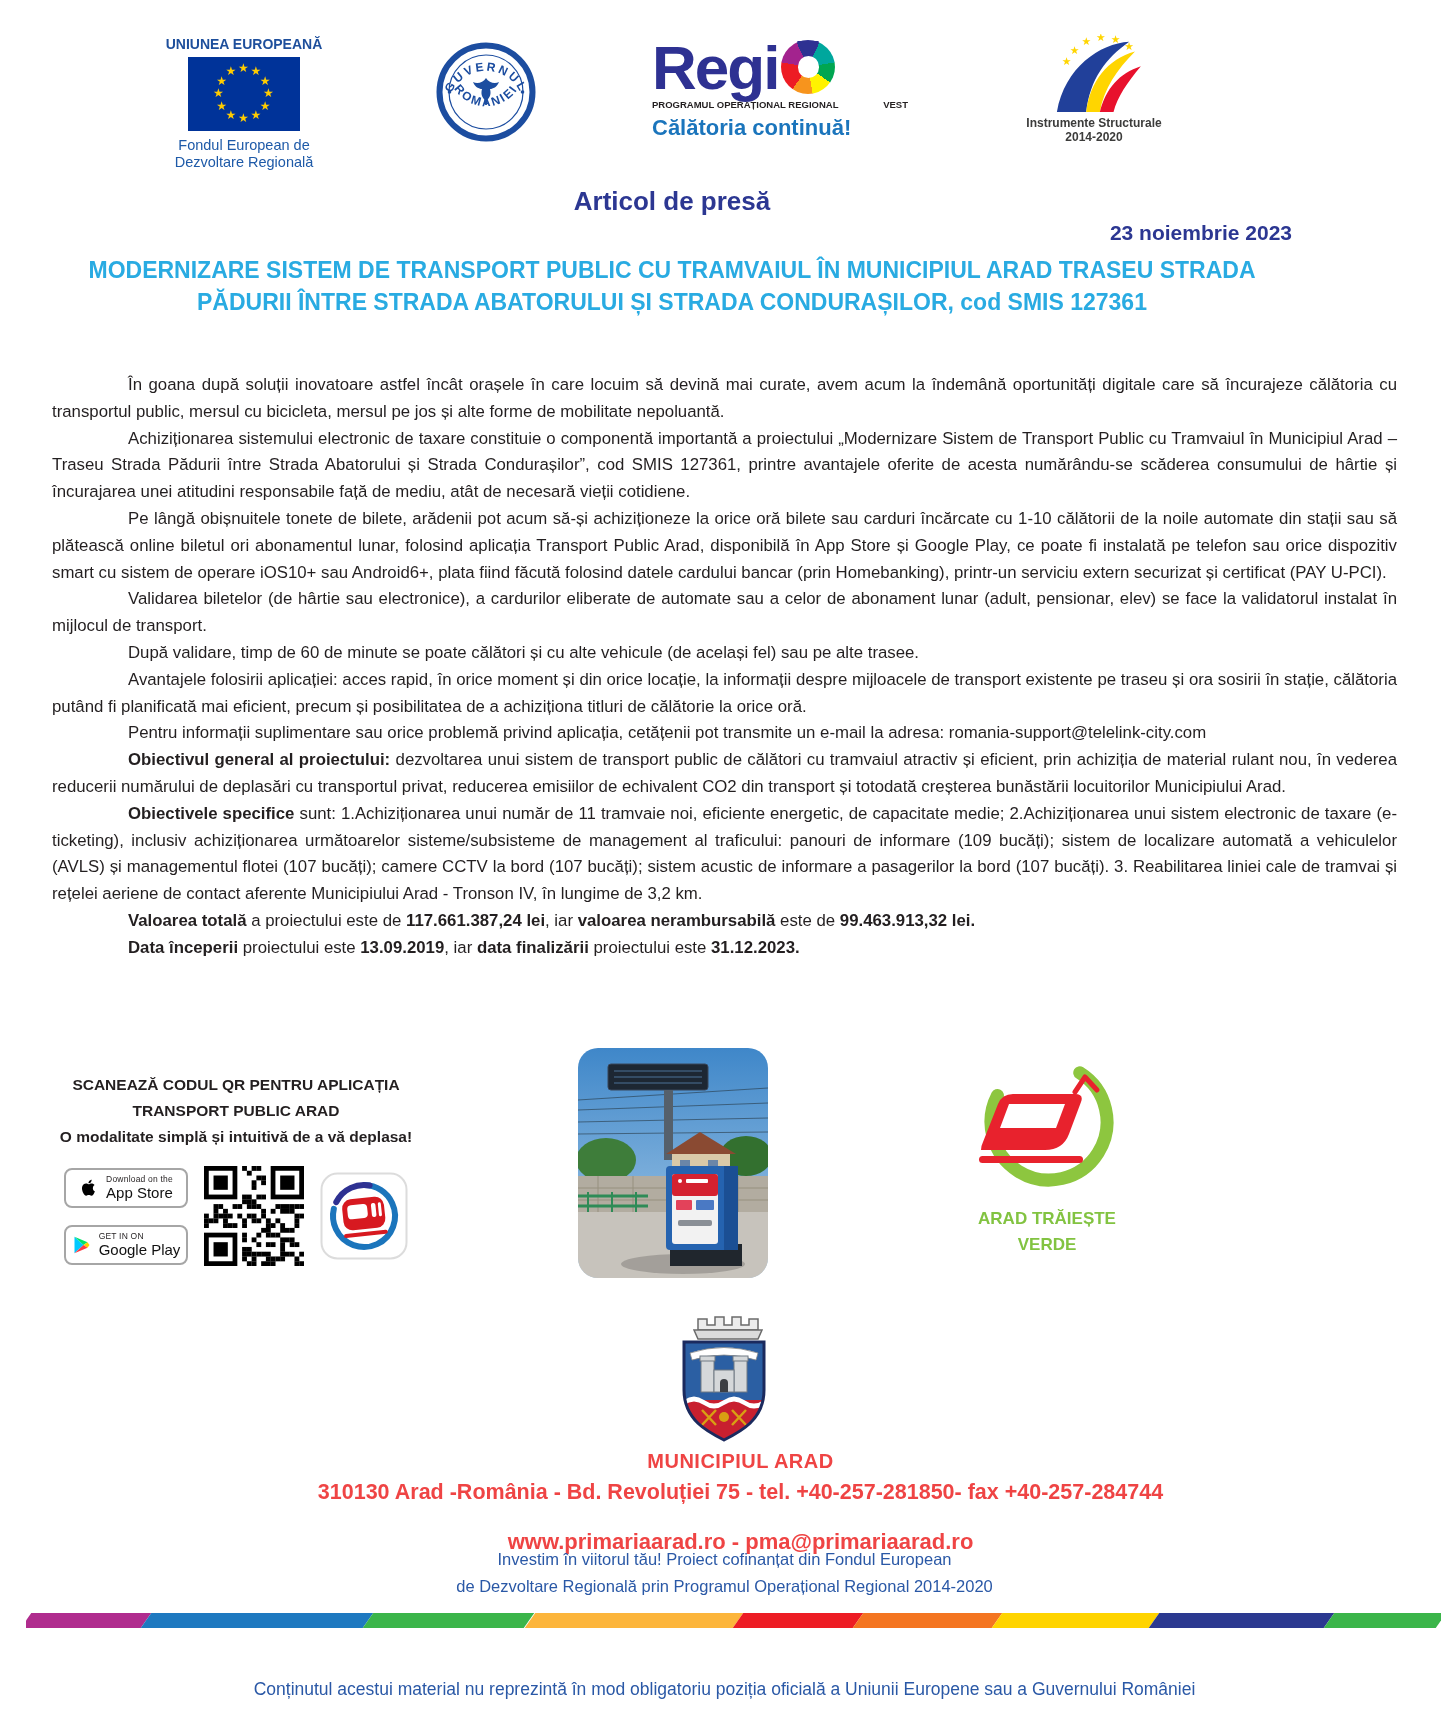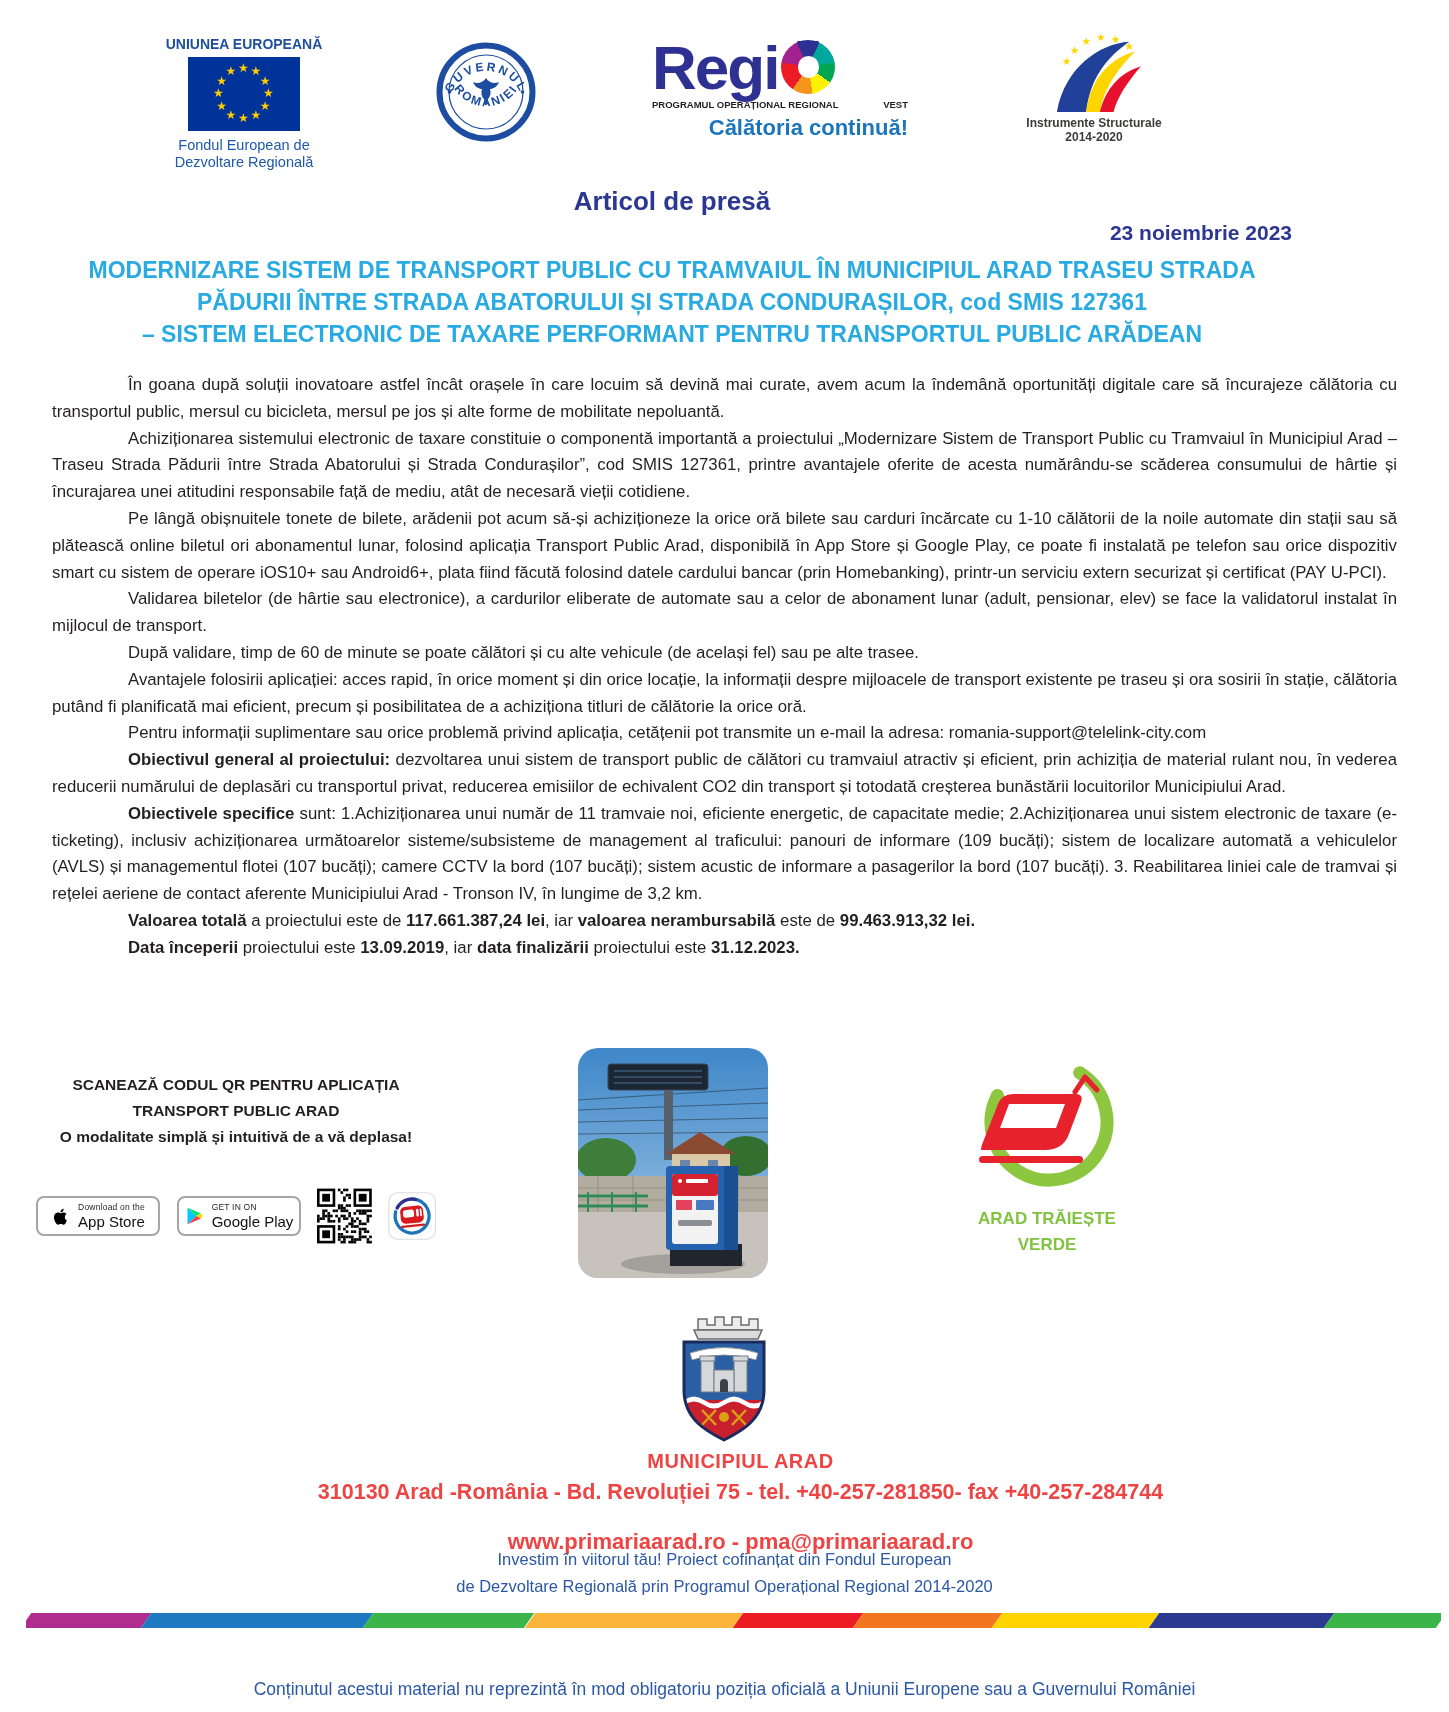--- a/index.html
+++ b/index.html
@@ -18,21 +18,21 @@
   .regio-block{position:absolute;left:652px;top:40px;width:270px;}
   .regio-word{display:flex;align-items:center;font-size:62px;font-weight:800;
               color:#2e3192;line-height:54px;letter-spacing:-2px;}
   .wheel{position:relative;width:54px;height:54px;border-radius:50%;margin:0 0 2px 3px;}
   .wheel-hole{position:absolute;left:30%;top:30%;width:40%;height:40%;background:#fff;border-radius:50%;}
   .wheel-notch{position:absolute;left:50%;top:1px;width:0;height:0;margin-left:-11px;
                border-left:11px solid transparent;border-right:11px solid transparent;
                border-top:15px solid #2e3192;}
   .regio-sub{display:flex;justify-content:space-between;width:256px;margin-top:3px;
              font-size:9.5px;font-weight:bold;color:#231f20;}
-  .regio-tagline{width:256px;text-align:right;font-size:22px;font-weight:600;color:#1b75bc;margin-top:5px;}
+  .regio-tagline{width:256px;text-align:left;font-size:22px;font-weight:600;color:#1b75bc;margin-top:5px;}
 
   .structural-block{position:absolute;left:1016px;top:34px;width:156px;text-align:center;}
   .structural-svg{width:118px;height:82px;display:block;margin:0 auto;}
   .structural-text{font-size:12px;font-weight:bold;color:#3c3c3b;line-height:14px;}
 
   
   .kicker{position:absolute;top:186px;left:52px;width:1240px;text-align:center;
           font-size:26px;font-weight:bold;color:#2c3792;}
   .date{position:absolute;top:221px;left:52px;width:1240px;text-align:right;
         font-size:21px;font-weight:bold;color:#2c3792;}
@@ -42,21 +42,21 @@
   
   .body{position:absolute;top:372px;left:52px;width:1345px;font-size:16.8px;
         line-height:26.8px;text-align:justify;color:#231f20;}
   .body p{margin:0;text-indent:76px;}
   .body .b{font-weight:bold;}
 
   
   .qr-block{position:absolute;left:36px;top:1072px;width:400px;text-align:center;}
   .qr-lines div{white-space:nowrap;font-size:15.5px;font-weight:bold;line-height:26px;color:#231f20;}
   .qr-row{margin-top:16px;display:flex;align-items:center;justify-content:center;gap:16px;}
-  .badges{display:flex;gap:17px;}
+  .badges{display:flex;flex-direction:column;gap:17px;}
   .badge{width:124px;height:40px;border:2px solid #a6a6a6;border-radius:8px;background:#fff;
          display:flex;align-items:center;justify-content:center;gap:7px;box-sizing:border-box;cursor:pointer;}
   .badge-text{text-align:left;line-height:1;}
   .badge-small{font-size:8.5px;color:#231f20;letter-spacing:0.2px;}
   .badge-big{font-size:15px;font-weight:normal;color:#111;margin-top:2px;}
   .qr-svg{width:100px;height:100px;display:block;}
   .app-icon{width:88px;height:88px;display:block;}
 
   
   .photo{position:absolute;left:578px;top:1048px;width:190px;height:230px;border-radius:20px;overflow:hidden;}
@@ -165,21 +165,20 @@
       <div>Instrumente Structurale</div>
       <div>2014-2020</div>
     </div>
   </div>
 
   <div class="kicker">Articol de presă</div>
   <div class="date">23 noiembrie 2023</div>
   <div class="title" id="article-title">
       <div>MODERNIZARE SISTEM DE TRANSPORT PUBLIC CU TRAMVAIUL ÎN MUNICIPIUL ARAD TRASEU STRADA</div>
       <div>PĂDURII ÎNTRE STRADA ABATORULUI ȘI STRADA CONDURAȘILOR, cod SMIS 127361</div>
-      <div>– SISTEM ELECTRONIC DE TAXARE PERFORMANT PENTRU TRANSPORTUL PUBLIC ARĂDEAN</div>
     </div>
 
   <div class="body" id="article-body">
       <p><span>În goana după soluții inovatoare astfel încât orașele în care locuim să devină mai curate, avem acum la îndemână oportunități digitale care să încurajeze călătoria cu transportul public, mersul cu bicicleta, mersul pe jos și alte forme de mobilitate nepoluantă.</span></p>
       <p><span>Achiziționarea sistemului electronic de taxare constituie o componentă importantă a proiectului „Modernizare Sistem de Transport Public cu Tramvaiul în Municipiul Arad – Traseu Strada Pădurii între Strada Abatorului și Strada Condurașilor”, cod SMIS 127361, printre avantajele oferite de acesta numărându-se scăderea consumului de hârtie și încurajarea unei atitudini responsabile față de mediu, atât de necesară vieții cotidiene.</span></p>
       <p><span>Pe lângă obișnuitele tonete de bilete, arădenii pot acum să-și achiziționeze la orice oră bilete sau carduri încărcate cu 1-10 călătorii de la noile automate din stații sau să plătească online biletul ori abonamentul lunar, folosind aplicația Transport Public Arad, disponibilă în App Store și Google Play, ce poate fi instalată pe telefon sau orice dispozitiv smart cu sistem de operare iOS10+ sau Android6+, plata fiind făcută folosind datele cardului bancar (prin Homebanking), printr-un serviciu extern securizat și certificat (PAY U-PCI).</span></p>
       <p><span>Validarea biletelor (de hârtie sau electronice), a cardurilor eliberate de automate sau a celor de abonament lunar (adult, pensionar, elev) se face la validatorul instalat în mijlocul de transport.</span></p>
       <p><span>După validare, timp de 60 de minute se poate călători și cu alte vehicule (de același fel) sau pe alte trasee.</span></p>
       <p><span>Avantajele folosirii aplicației: acces rapid, în orice moment și din orice locație, la informații despre mijloacele de transport existente pe traseu și ora sosirii în stație, călătoria putând fi planificată mai eficient, precum și posibilitatea de a achiziționa titluri de călătorie la orice oră.</span></p>
       <p><span>Pentru informații suplimentare sau orice problemă privind aplicația, cetățenii pot transmite un e-mail la adresa: romania-support@telelink-city.com</span></p>

